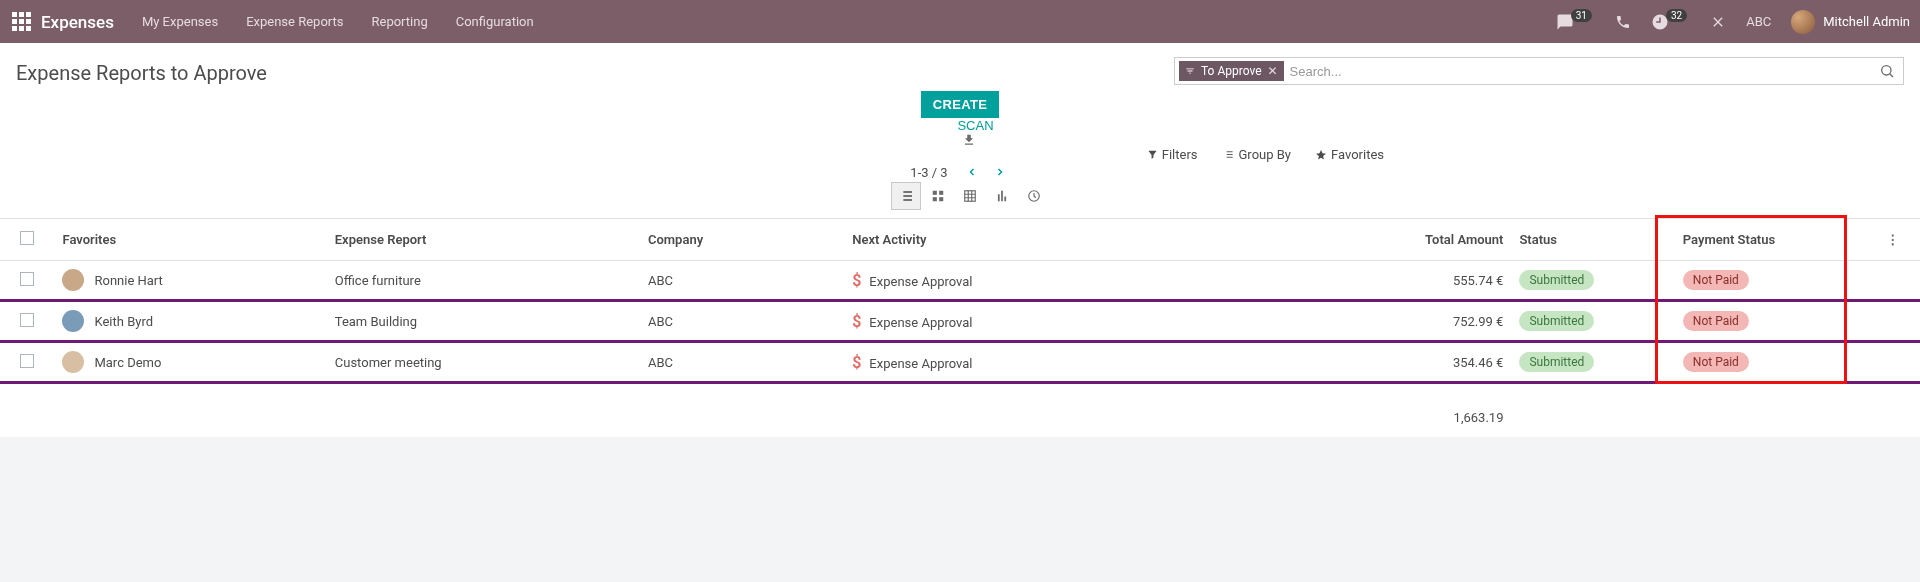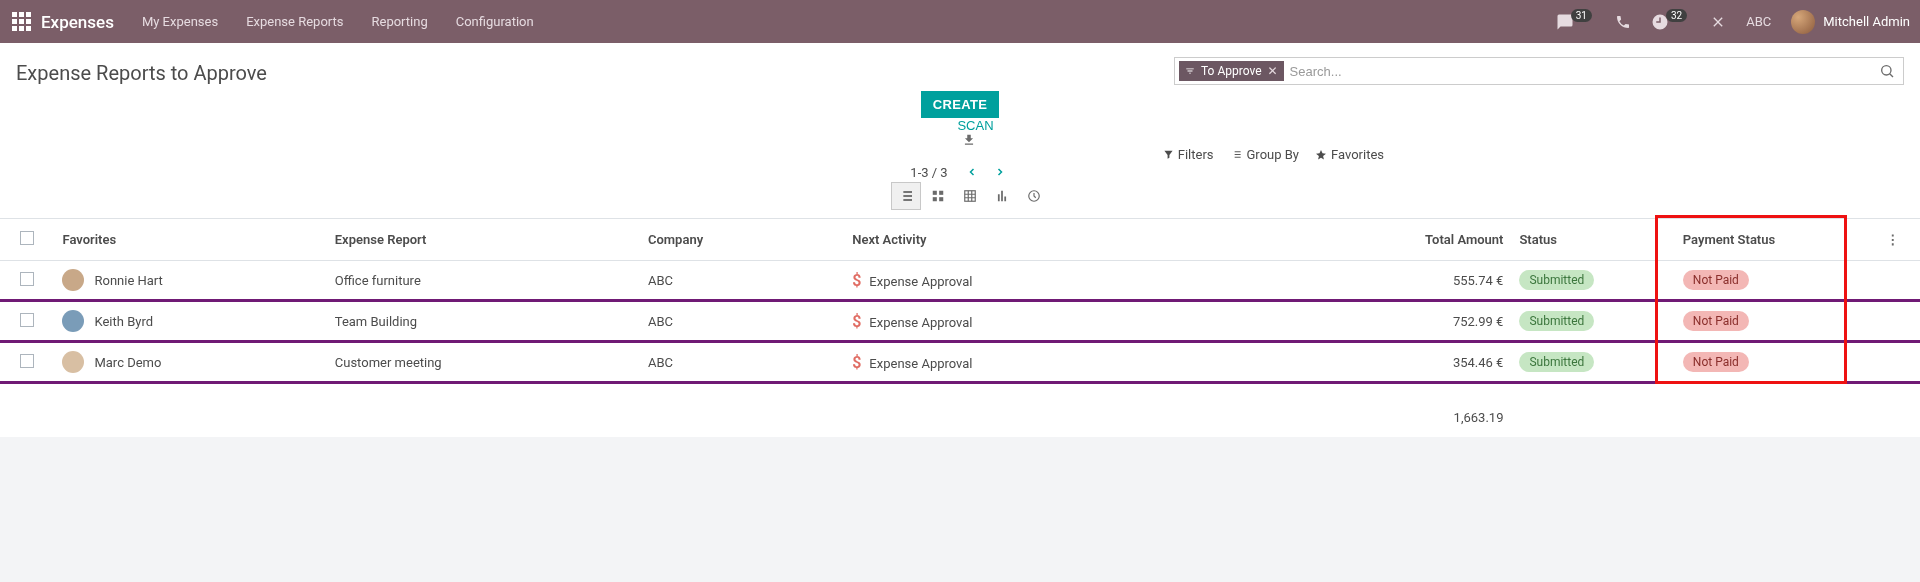--- a/index.html
+++ b/index.html
@@ -119,21 +119,21 @@
 .btn-scan {
   background:transparent;
   border:none;
   color:#00a09d;
   font-size:13px;
   font-weight:500;
   margin-left:31px;
   cursor:pointer;
 }
 .btn-download { margin-left:18px; color:#6b6b6b; cursor:pointer; }
-.toolbar-mid { margin-left:auto; margin-right: 520px; display:flex; gap:16px; color:#4c4c4c; }
+.toolbar-mid { margin-left:auto; margin-right: 520px; display:flex; gap:24px; color:#4c4c4c; }
 .toolbar-mid .titem { cursor:pointer; display:flex; align-items:center; gap:4px; font-size:13px; }
 .pager-area { display:flex; align-items:center; gap:8px; }
 .pager-text { color:#4c4c4c; font-size:13px; margin-right:6px;}
 .arrow { color:#00a09d; cursor:pointer; padding:4px; }
 .view-switch { display:flex; border-radius:3px; margin-left:18px;}
 .view-btn {
   width:30px; height:28px; display:flex; align-items:center; justify-content:center;
   color:#6b6b6b; cursor:pointer;
   margin-left:2px;
 }

